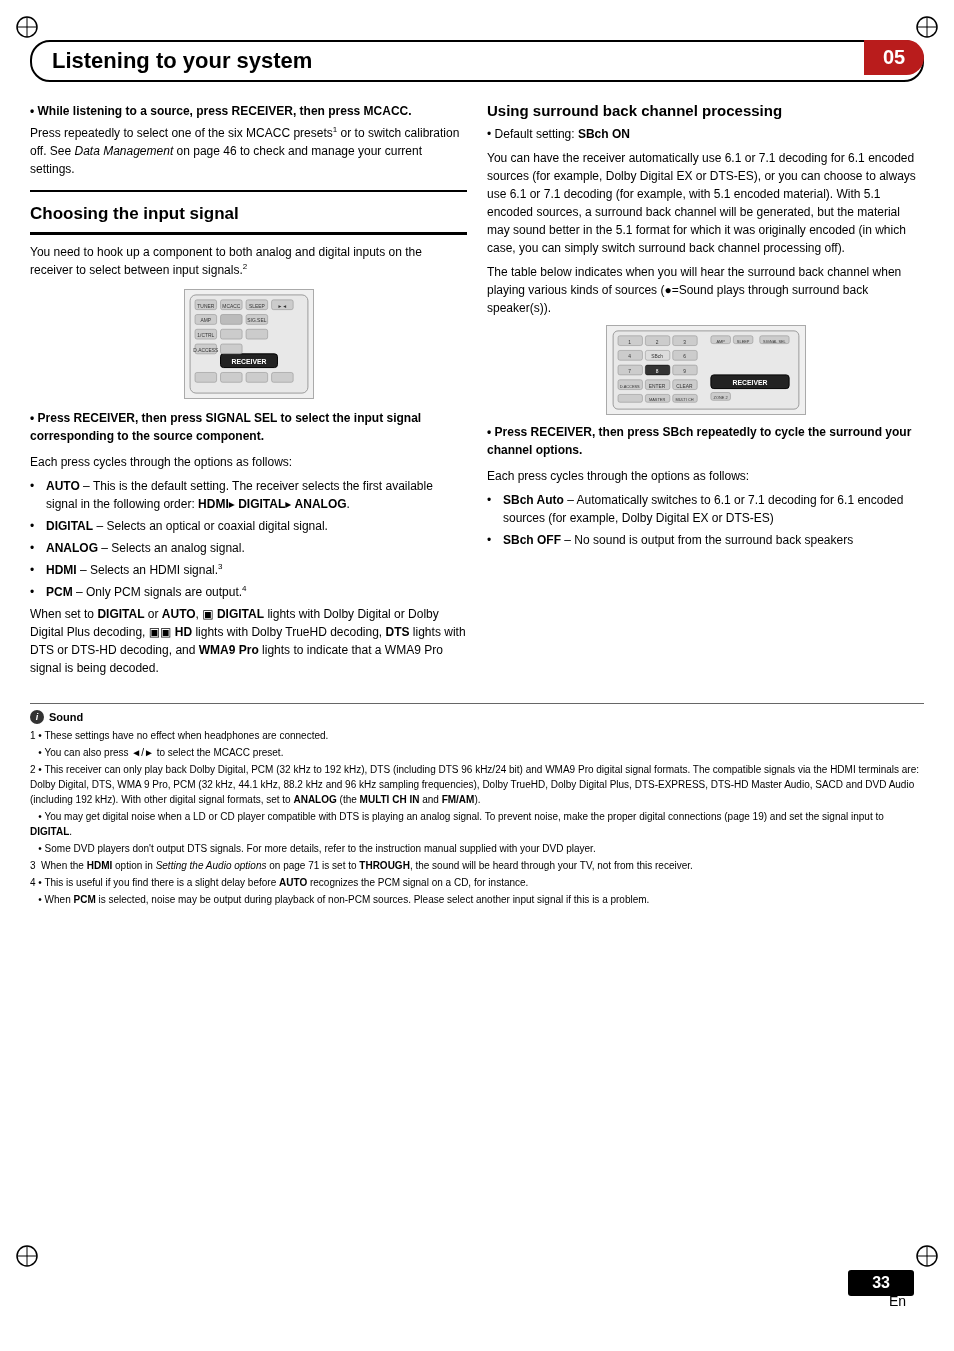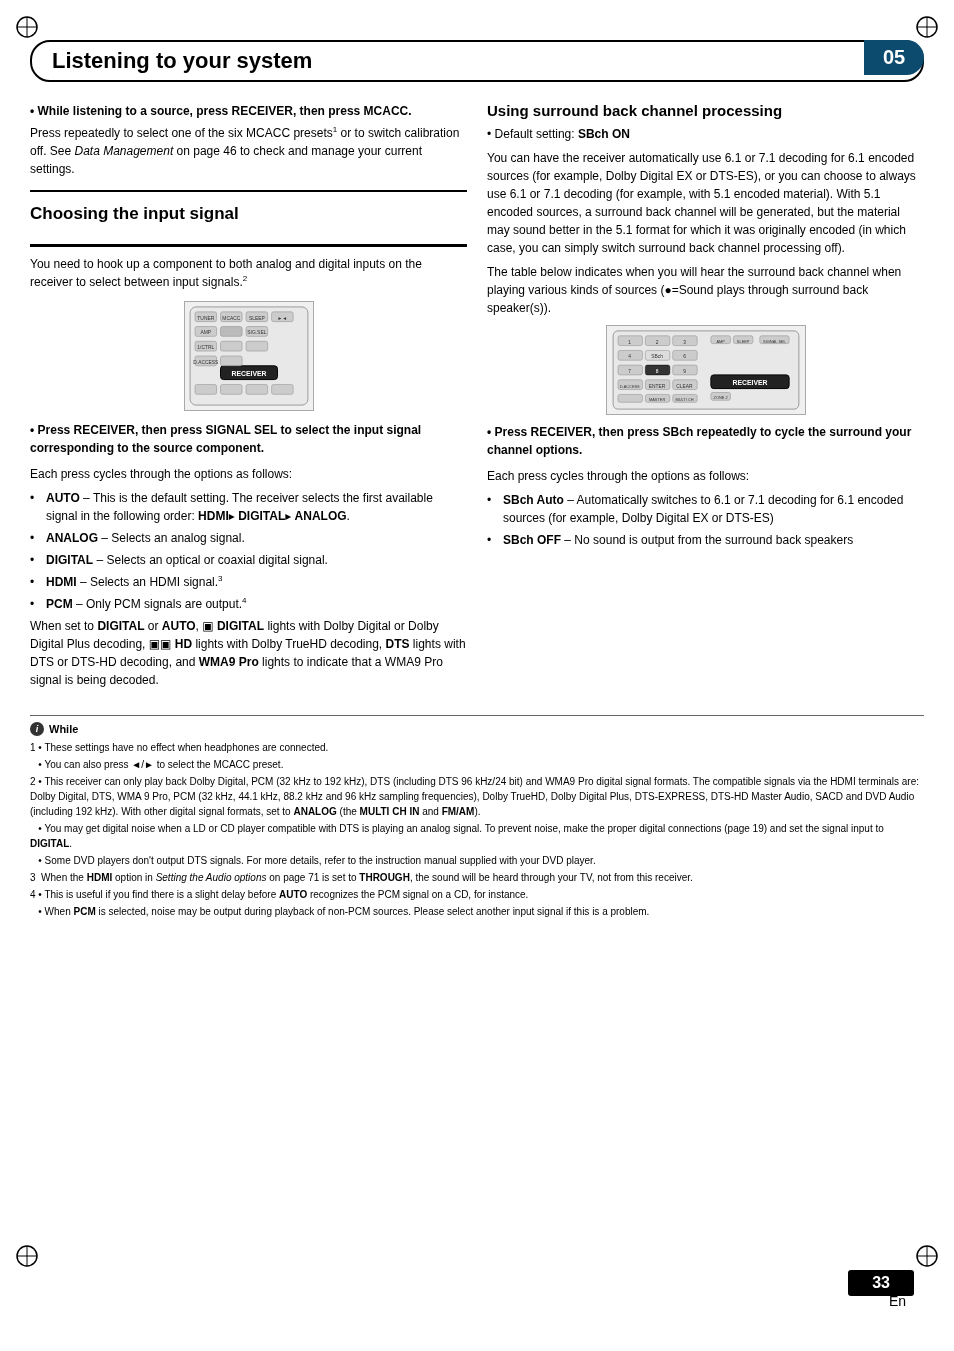--- a/index.html
+++ b/index.html
@@ -36,21 +36,21 @@
       position: relative;
     }
     .header-title {
       font-size: 22px;
       font-weight: bold;
     }
     .chapter-badge {
       position: absolute;
       right: -2px;
       top: -2px;
-      background: #0c4a6e;
+      background: #b91c1c;
       color: #fff;
       font-size: 20px;
       font-weight: bold;
       padding: 6px 14px;
       border-radius: 0 18px 18px 0;
       min-width: 60px;
       text-align: center;
     }
 
     
@@ -67,21 +67,21 @@
     .right-col {
       flex: 1;
       min-width: 0;
     }
 
     
     .section-title {
       font-size: 17px;
       font-weight: bold;
       border-bottom: 3px solid #000;
-      padding-bottom: 20px;
+      padding-bottom: 8px;
       margin-bottom: 8px;
       margin-top: 16px;
     }
     .section-title.first { margin-top: 0; }
 
     
     .bullet-intro {
       margin-bottom: 8px;
       line-height: 1.5;
     }
@@ -307,22 +307,22 @@
       <rect x="88" y="84" width="22" height="10" rx="2" fill="#ccc" stroke="#888" stroke-width="0.5"></rect>
     </svg>
 
     <div class="bullet-intro">
       <p><strong>• Press RECEIVER, then press SIGNAL SEL to select the input signal corresponding to the source component.</strong></p>
     </div>
     <p>Each press cycles through the options as follows:</p>
 
     <ul class="content-list">
       <li><strong>AUTO</strong> – This is the default setting. The receiver selects the first available signal in the following order: <strong>HDMI</strong>▸ <strong>DIGITAL</strong>▸ <strong>ANALOG</strong>.</li>
+      <li><strong>DIGITAL</strong> – Selects an optical or coaxial digital signal.</li>
       <li><strong>ANALOG</strong> – Selects an analog signal.</li>
-      <li><strong>DIGITAL</strong> – Selects an optical or coaxial digital signal.</li>
       <li><strong>HDMI</strong> – Selects an HDMI signal.<sup>3</sup></li>
       <li><strong>PCM</strong> – Only PCM signals are output.<sup>4</sup></li>
     </ul>
 
     <p>
       When set to <strong>DIGITAL</strong> or <strong>AUTO</strong>, ▣ <strong>DIGITAL</strong> lights with Dolby Digital or Dolby Digital Plus decoding, ▣▣ <strong>HD</strong> lights with Dolby TrueHD decoding, <strong>DTS</strong> lights with DTS or DTS-HD decoding, and <strong>WMA9 Pro</strong> lights to indicate that a WMA9 Pro signal is being decoded.
     </p>
 
   </div>
 
@@ -397,21 +397,21 @@
       <li><strong>SBch OFF</strong> – No sound is output from the surround back speakers</li>
     </ul>
 
   </div>
 
 </div>
 
 <div class="notes-section">
   <div class="notes-title">
     <span class="note-icon">i</span>
-    <span>While</span>
+    <span>Sound</span>
   </div>
   <div class="notes-text">
     <p>1 • These settings have no effect when headphones are connected.</p>
     <p>&nbsp;&nbsp;&nbsp;• You can also press ◄/► to select the MCACC preset.</p>
     <p>2 • This receiver can only play back Dolby Digital, PCM (32 kHz to 192 kHz), DTS (including DTS 96 kHz/24 bit) and WMA9 Pro digital signal formats. The compatible signals via the HDMI terminals are: Dolby Digital, DTS, WMA 9 Pro, PCM (32 kHz, 44.1 kHz, 88.2 kHz and 96 kHz sampling frequencies), Dolby TrueHD, Dolby Digital Plus, DTS-EXPRESS, DTS-HD Master Audio, SACD and DVD Audio (including 192 kHz). With other digital signal formats, set to <strong>ANALOG</strong> (the <strong>MULTI CH IN</strong> and <strong>FM/AM</strong>).</p>
     <p>&nbsp;&nbsp;&nbsp;• You may get digital noise when a LD or CD player compatible with DTS is playing an analog signal. To prevent noise, make the proper digital connections (page 19) and set the signal input to <strong>DIGITAL</strong>.</p>
     <p>&nbsp;&nbsp;&nbsp;• Some DVD players don't output DTS signals. For more details, refer to the instruction manual supplied with your DVD player.</p>
     <p>3 &nbsp;When the <strong>HDMI</strong> option in <em>Setting the Audio options</em> on page 71 is set to <strong>THROUGH</strong>, the sound will be heard through your TV, not from this receiver.</p>
     <p>4 • This is useful if you find there is a slight delay before <strong>AUTO</strong> recognizes the PCM signal on a CD, for instance.</p>
     <p>&nbsp;&nbsp;&nbsp;• When <strong>PCM</strong> is selected, noise may be output during playback of non-PCM sources. Please select another input signal if this is a problem.</p>

